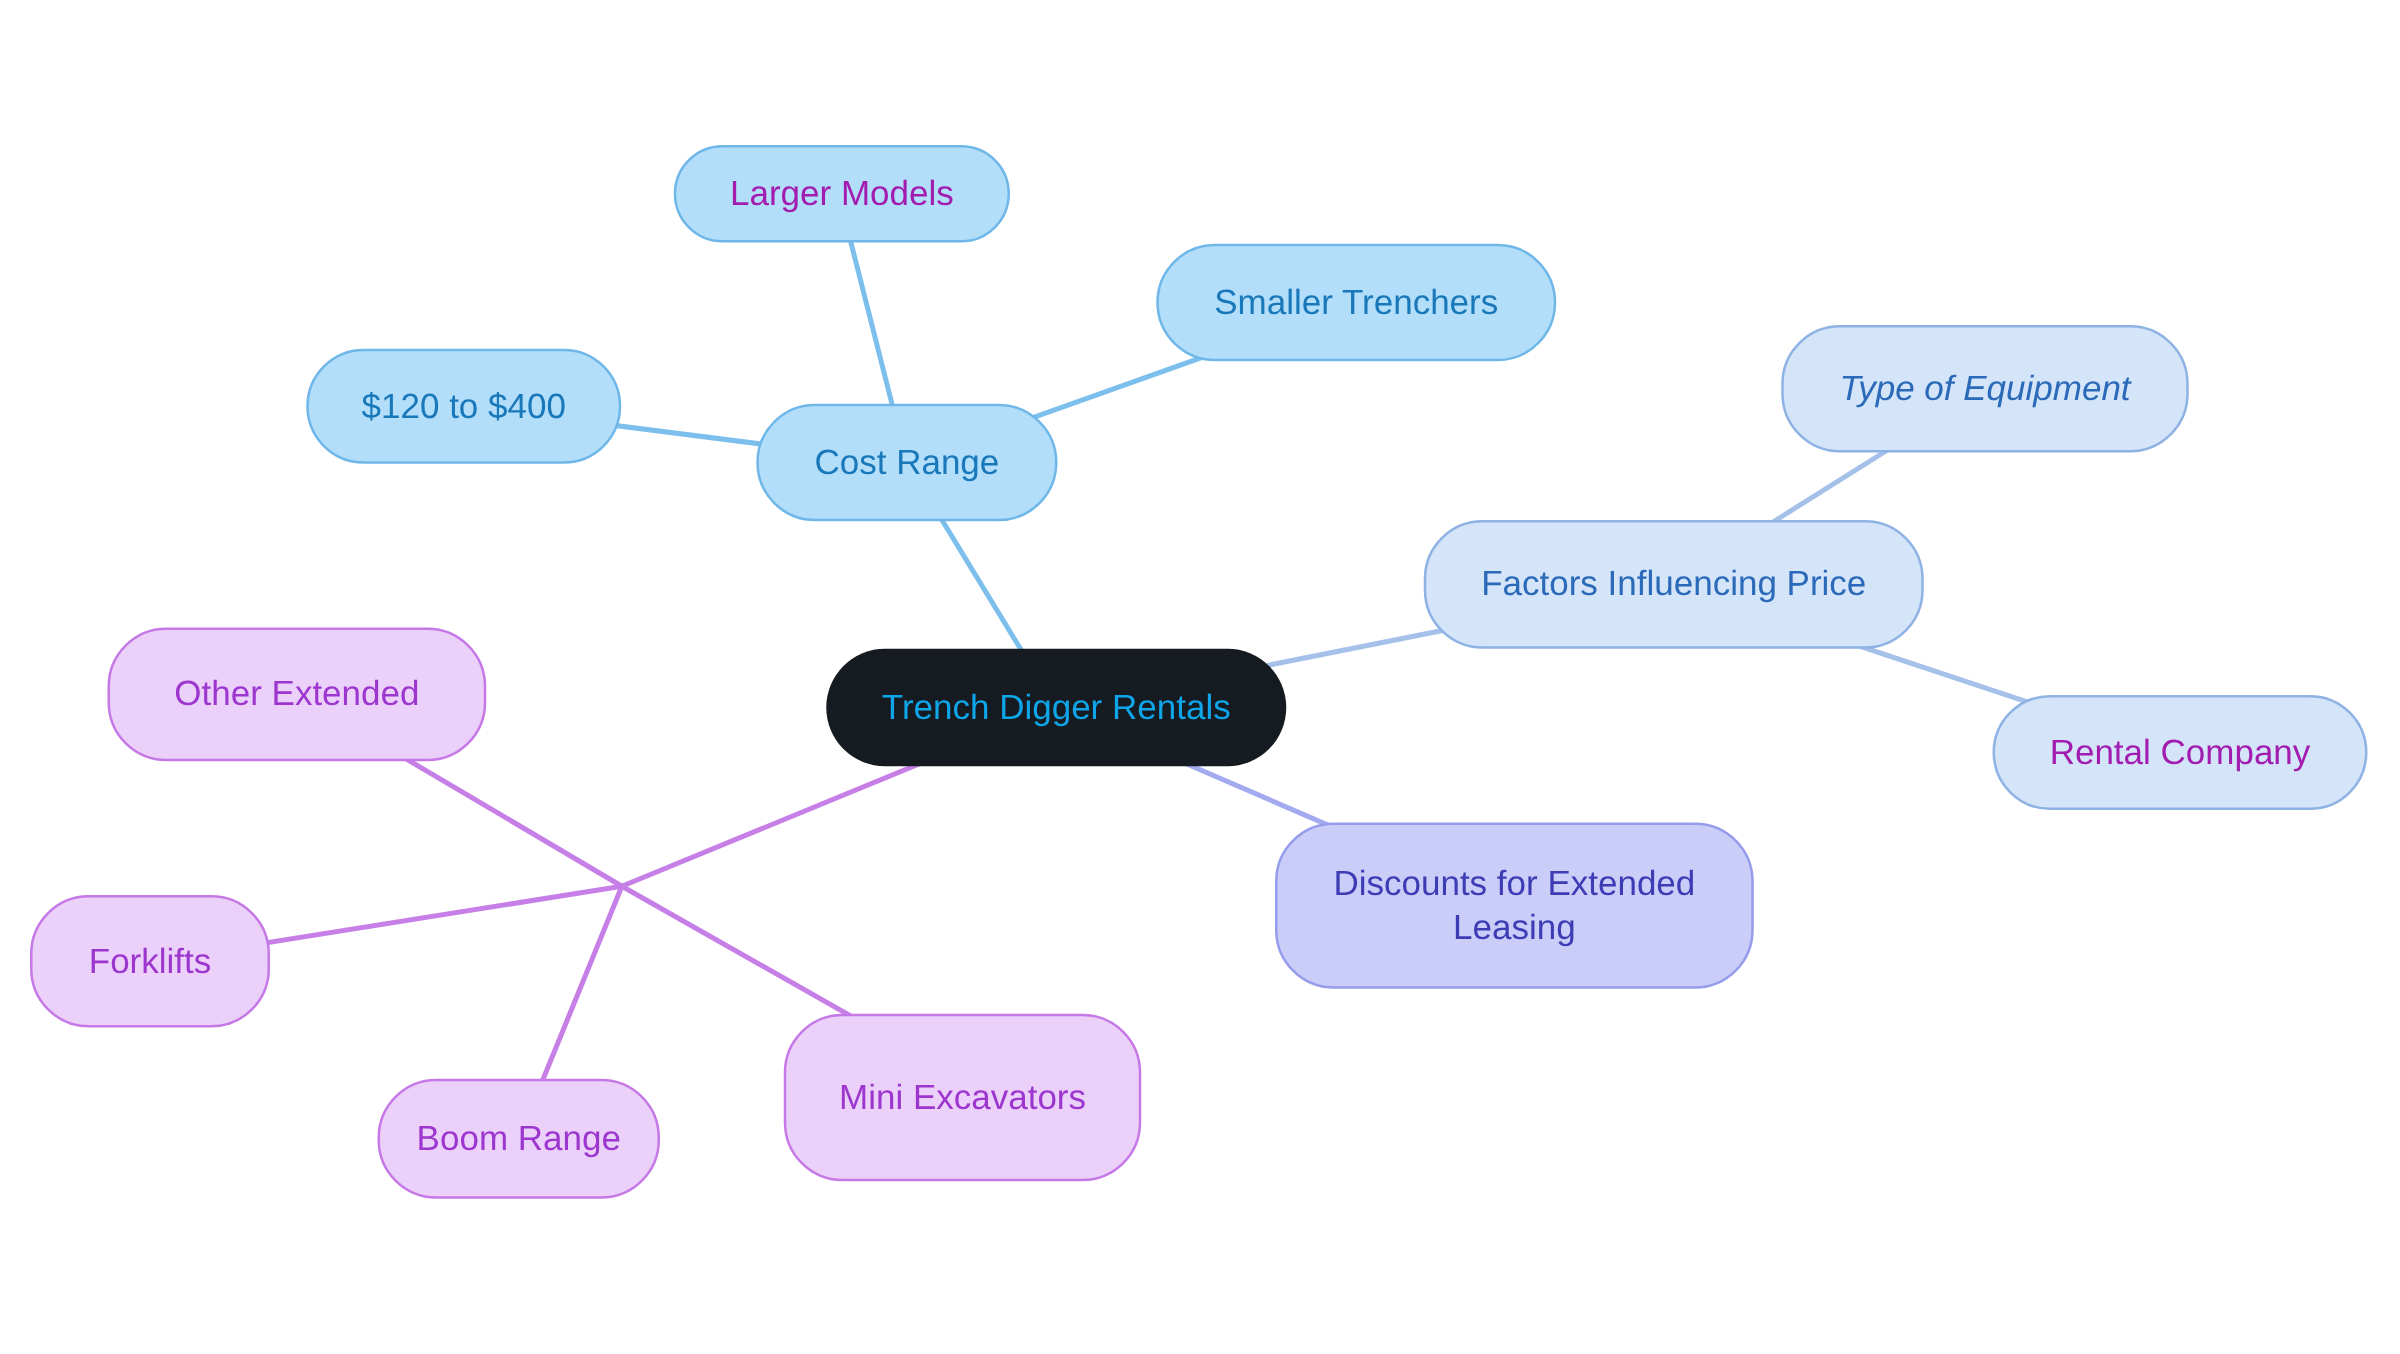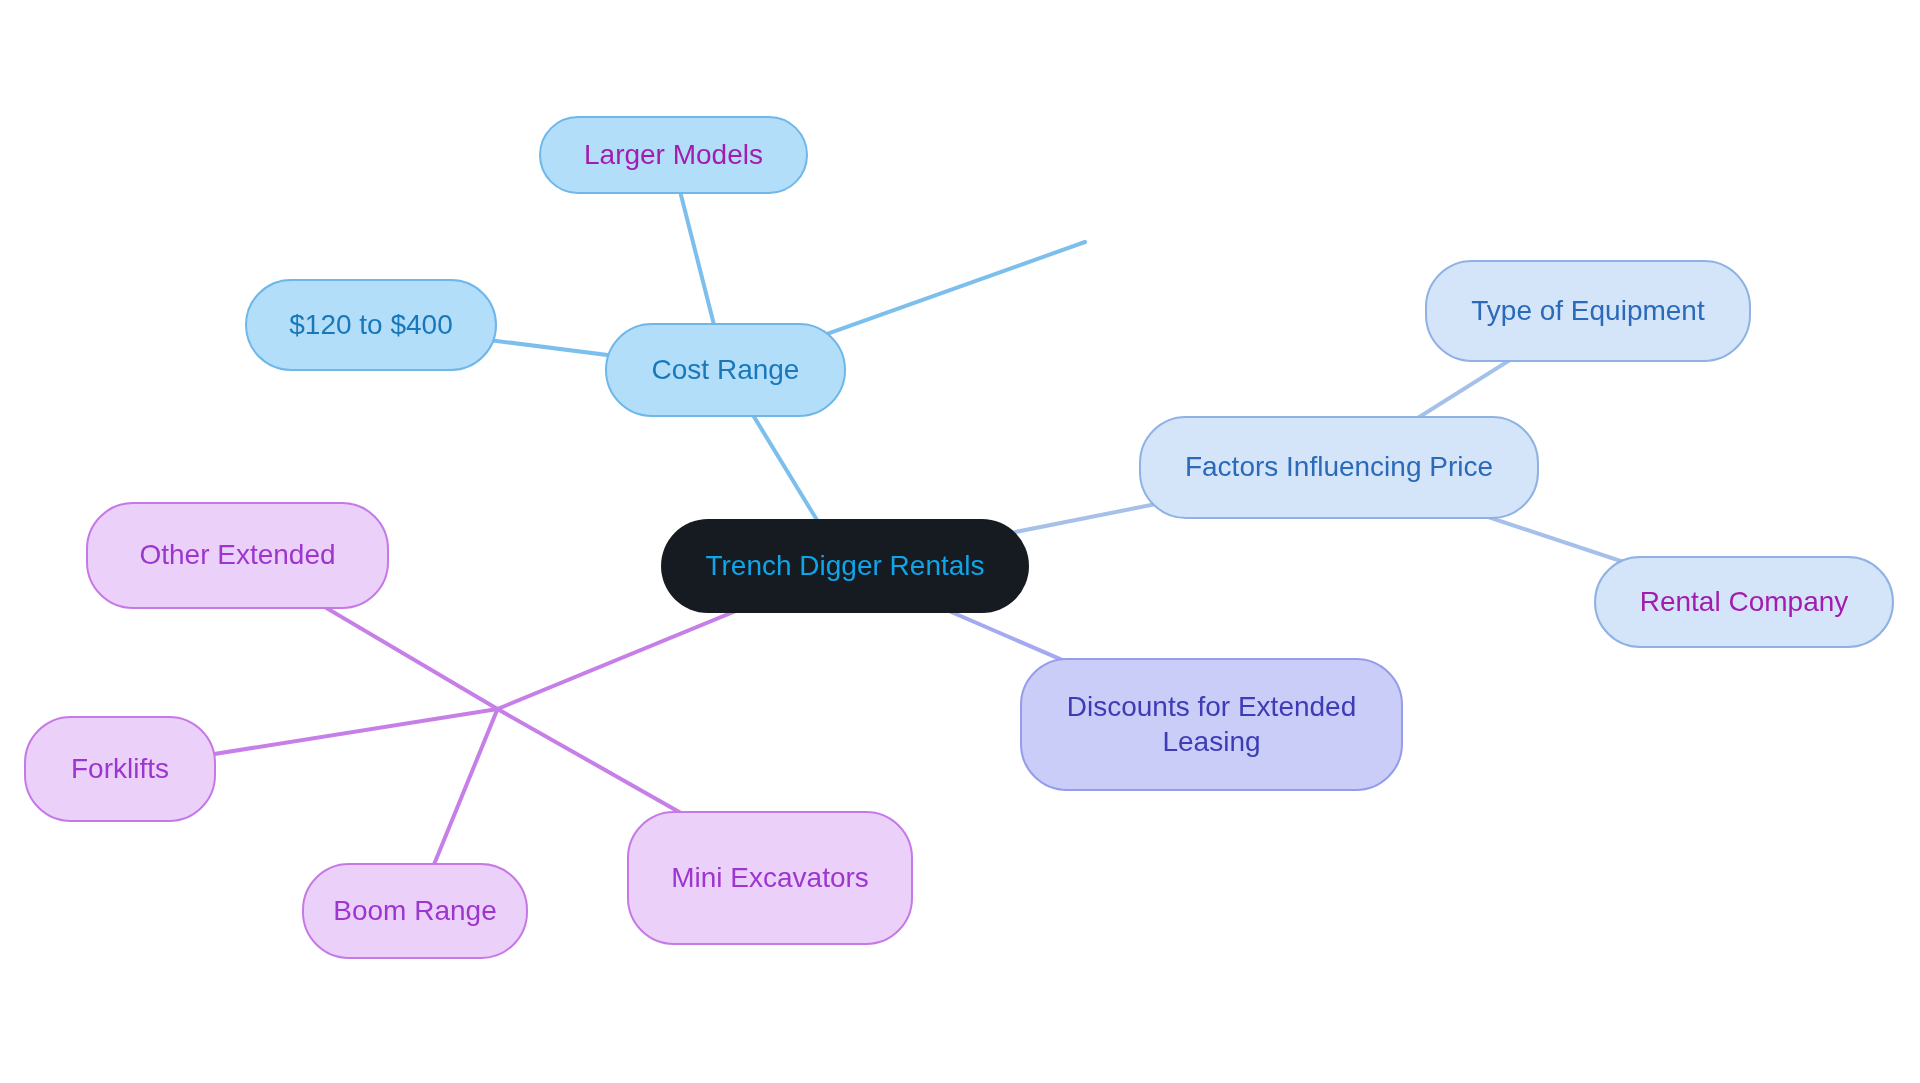--- a/index.html
+++ b/index.html
@@ -63,26 +63,27 @@
       <line x1="497.5" y1="709" x2="415" y2="911" stroke="#c77fe8" stroke-width="4" stroke-linecap="round"></line>
       <line x1="497.5" y1="709" x2="770" y2="863.5" stroke="#c77fe8" stroke-width="4" stroke-linecap="round"></line>
     </svg>
 
   <div class="node node-central" style="left: 661px; top: 519px; width: 368px; height: 94px; background: rgb(22, 26, 33); color: #0ea5e9;">Trench Digger Rentals</div>
 
   <div class="node" style="left: 605px; top: 323px; width: 241px; height: 94px; background: rgb(179, 222, 250); border-color: rgb(111, 183, 232); color: rgb(24, 120, 186);">Cost Range</div>
 
   <div class="node" style="left: 539px; top: 116px; width: 269px; height: 78px; background: rgb(179, 222, 250); border-color: rgb(111, 183, 232); color: #a21caf;">Larger Models</div>
 
+  <div class="node" style="left: 925px; top: 195px; width: 320px; height: 94px; background: rgb(179, 222, 250); border-color: rgb(111, 183, 232); color: rgb(24, 120, 186);">Smaller Trenchers</div>
 
   <div class="node" style="left: 245px; top: 279px; width: 252px; height: 92px; background: rgb(179, 222, 250); border-color: rgb(111, 183, 232); color: rgb(24, 120, 186);">$120 to $400</div>
 
   <div class="node" style="left: 1139px; top: 416px; width: 400px; height: 103px; background: rgb(212, 228, 249); border-color: rgb(143, 178, 228); color: rgb(42, 106, 184);">Factors Influencing Price</div>
 
-  <div class="node" style="left: 1425px; top: 260px; width: 326px; height: 102px; background: rgb(212, 228, 249); border-color: rgb(143, 178, 228); color: rgb(42, 106, 184);">Type of Equipment</div>
+  <div class="node" style="left: 1425px; top: 260px; width: 326px; height: 102px; background: rgb(212, 228, 249); border-color: rgb(143, 178, 228); color: rgb(42, 106, 184); font-style: italic;">Type of Equipment</div>
 
   <div class="node" style="left: 1594px; top: 556px; width: 300px; height: 92px; background: rgb(212, 228, 249); border-color: rgb(143, 178, 228); color: #a21caf;">Rental Company</div>
 
   <div class="node" style="left: 1020px; top: 658px; width: 383px; height: 133px; padding: 13px 30px; background: rgb(201, 205, 248); border-color: rgb(149, 156, 235); color: rgb(61, 60, 181);">Discounts for Extended Leasing</div>
 
 
   <div class="node" style="left: 86px; top: 502px; width: 303px; height: 107px; background: rgb(235, 209, 250); border-color: rgb(198, 120, 230); color: rgb(157, 54, 207);">Other Extended</div>
 
   <div class="node" style="left: 24px; top: 716px; width: 192px; height: 106px; background: rgb(235, 209, 250); border-color: rgb(198, 120, 230); color: rgb(157, 54, 207);">Forklifts</div>
 

